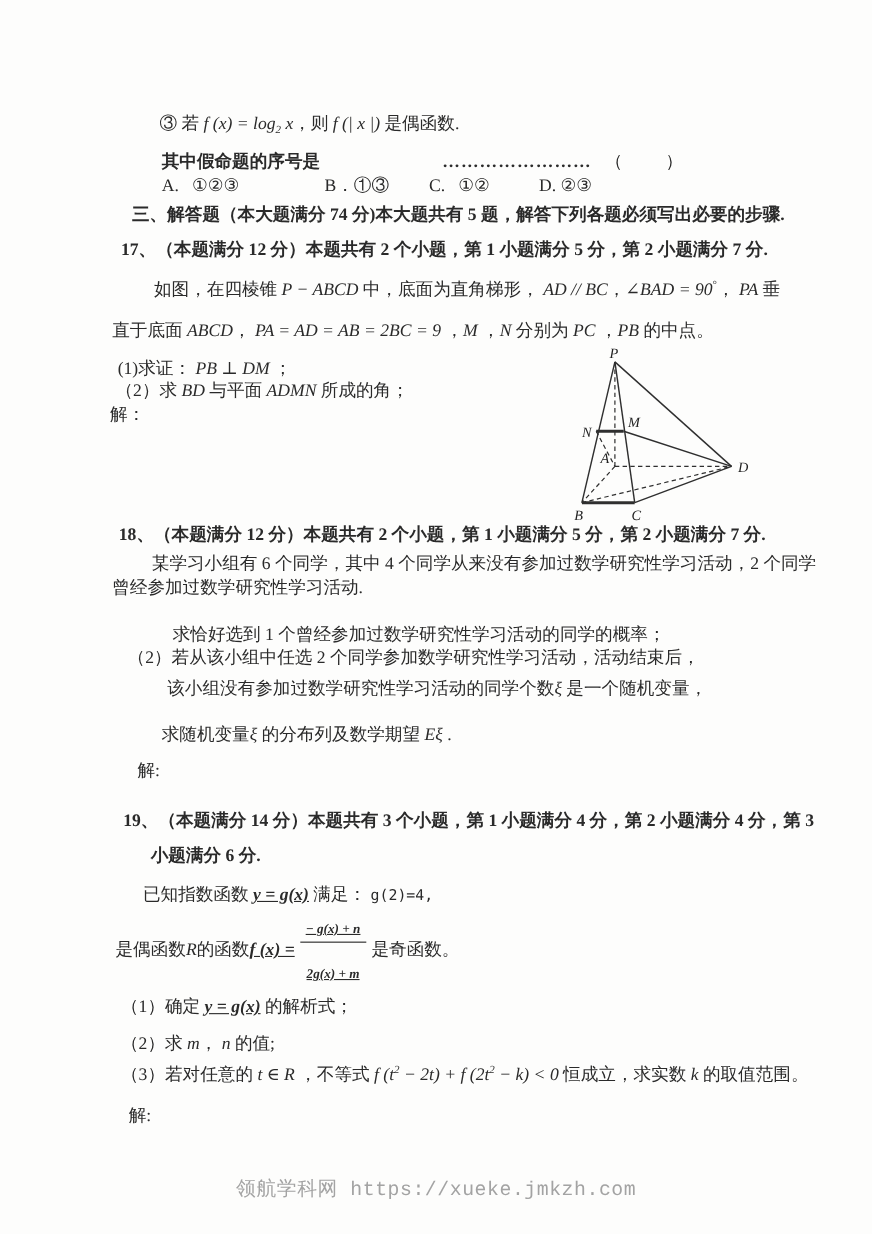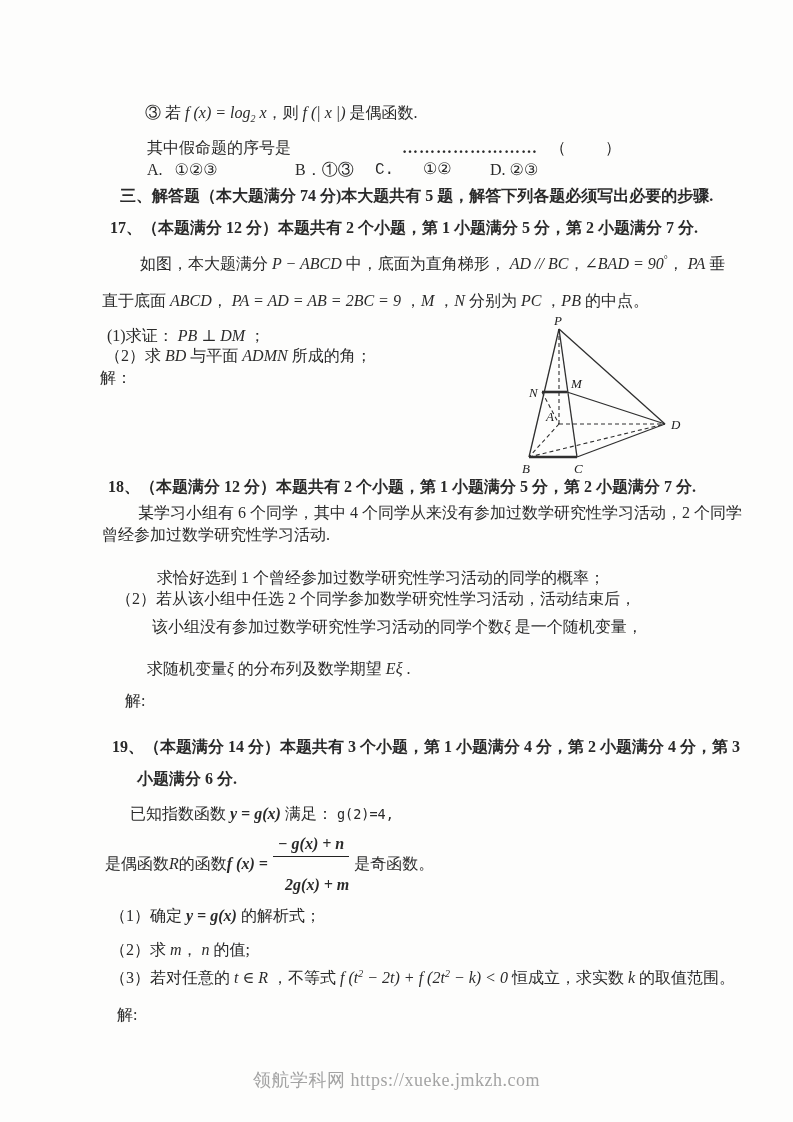--- a/index.html
+++ b/index.html
@@ -6,65 +6,65 @@
   body{background:#e8e8e8;}
   .page{
     position:relative; width:793px; height:1122px; margin:0 auto;
     background:#fdfdfc; overflow:hidden;
     font-family:"Liberation Serif","DejaVu Serif",serif;
     color:#2a2a2a;
   }
   .ln{position:absolute; font-size:16px; line-height:20px; white-space:nowrap;}
   .b{font-weight:bold;}
   .m{font-family:"Liberation Serif","DejaVu Serif",serif; font-style:italic;}
-  .mb{font-family:"Liberation Serif","DejaVu Serif",serif; font-style:italic; font-weight:bold;}
+  .mb{font-family:"Liberation Serif","DejaVu Serif",serif; font-style:italic; font-weight:bold;text-decoration:underline;}
   .tt{font-family:"DejaVu Sans Mono","Liberation Mono",monospace; font-size:13.5px;}
   sup{font-size:10px; line-height:0;}
   sub{font-size:10px; line-height:0;}
   .dots{font-weight:bold; letter-spacing:1px;}
   .pos{position:absolute; top:0;}
   .fracline{display:flex; align-items:center;}
-  .frac{display:inline-block; text-align:right; vertical-align:middle; margin:0 5px; font-size:16px;}
+  .frac{display:inline-block; text-align:center; vertical-align:middle; margin:0 5px; font-size:12px;}
   .frac .num{display:block; border-bottom:1.6px solid #222; padding:0 5px 2px;}
   .frac .den{display:block; padding-top:18px;}
   .figure{position:absolute; left:495px; top:312px;}
   .figure line{stroke:#2f2f2f;}
   .figure text{font-family:"Liberation Serif","DejaVu Serif",serif; font-style:italic; font-size:13px; fill:#222;}
   .footer{position:absolute; left:0; top:1068px; width:793px; text-align:center;
-    font-family:Liberation Serif, serif; font-size:18px; color:#a3a3a3; letter-spacing:.5px;}
+    font-family:Liberation Mono, monospace; font-size:18px; color:#a3a3a3; letter-spacing:.5px;}
 </style>
 </head>
 <body>
 
 <div class="page">
 
   <div class="ln" style="left:145px; top:103px;">
     <span>③ 若 </span><span class="m">f (x) = log</span><sub class="m">2</sub><span class="m"> x</span><span>，则 </span><span class="m">f (| x |)</span><span> 是偶函数.</span>
   </div>
 
   <div class="ln" style="left:147px; top:138px; width:520px;">
-    <span class="pos" style="left:0;">其中假命题的序号是</span>
+    <span class="pos" style="left:0;font-weight:bold;">其中假命题的序号是</span>
     <span class="pos dots" style="left:255px;">……………………</span>
     <span class="pos" style="left:403px;">（</span>
     <span class="pos" style="left:458px;">）</span>
   </div>
 
   <div class="ln" style="left:147px; top:160px; width:460px;">
     <span class="pos" style="left:0;"><span>A.</span>&nbsp;&nbsp;&nbsp;<span>①②③</span></span>
     <span class="pos" style="left:148px;"><span>B．</span><span>①③</span></span>
-    <span class="pos" style="left:228px;font-family:Liberation Mono, monospace;"><span>C.</span>&nbsp;&nbsp;&nbsp;<span>①②</span></span>
+    <span class="pos" style="left:243px;"><span>C.</span>&nbsp;&nbsp;&nbsp;<span>①②</span></span>
     <span class="pos" style="left:343px;"><span>D.</span>&nbsp;<span>②③</span></span>
   </div>
 
   <div class="ln b" style="left:120px; top:186px;">三、解答题（本大题满分 74 分)本大题共有 5 题，解答下列各题必须写出必要的步骤.</div>
 
   <div class="ln b" style="left:110px; top:218px;">17、（本题满分 12 分）本题共有 2 个小题，第 1 小题满分 5 分，第 2 小题满分 7 分.</div>
 
   <div class="ln" style="left:140px; top:254px;">
-    <span>如图，本大题满分 </span><span class="m">P − ABCD</span><span> 中，底面为直角梯形， </span><span class="m">AD // BC</span><span>，</span><span class="m">∠BAD = 90</span><sup>°</sup><span>，  </span><span class="m">PA</span><span> 垂</span>
+    <span>如图，在四棱锥 </span><span class="m">P − ABCD</span><span> 中，底面为直角梯形， </span><span class="m">AD // BC</span><span>，</span><span class="m">∠BAD = 90</span><sup>°</sup><span>，  </span><span class="m">PA</span><span> 垂</span>
   </div>
 
   <div class="ln" style="left:102px; top:291px;">
     <span>直于底面 </span><span class="m">ABCD</span><span>， </span><span class="m">PA = AD = AB = 2BC = 9</span><span> ，</span><span class="m">M</span><span> ，</span><span class="m">N</span><span> 分别为 </span><span class="m">PC</span><span> ，</span><span class="m">PB</span><span> 的中点。</span>
   </div>
 
   <div class="ln" style="left:107px; top:326px;">
     <span>(1)求证： </span><span class="m">PB ⊥ DM</span><span> ；</span>
   </div>
   <div class="ln" style="left:105px; top:346px;">

